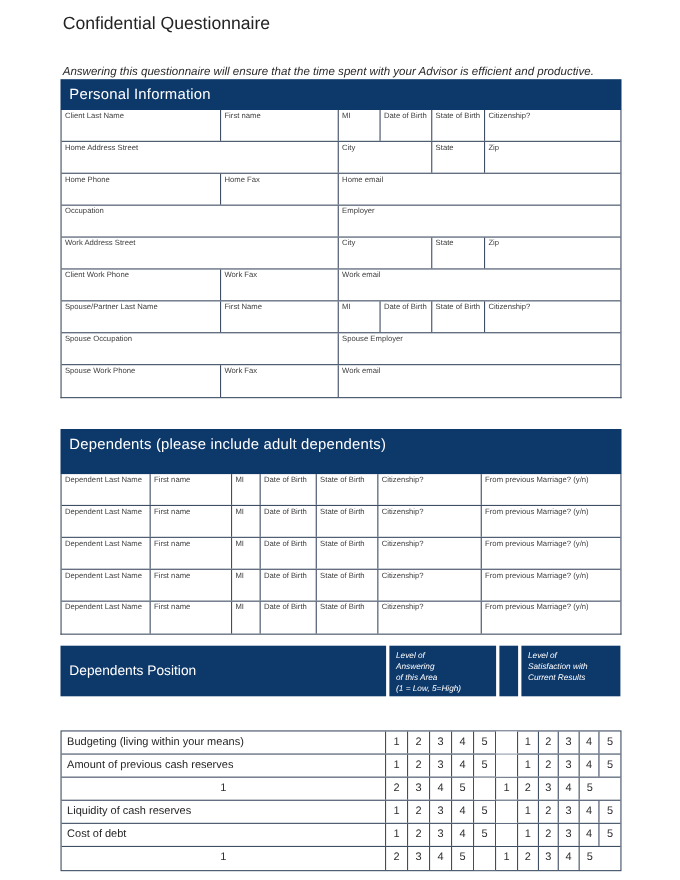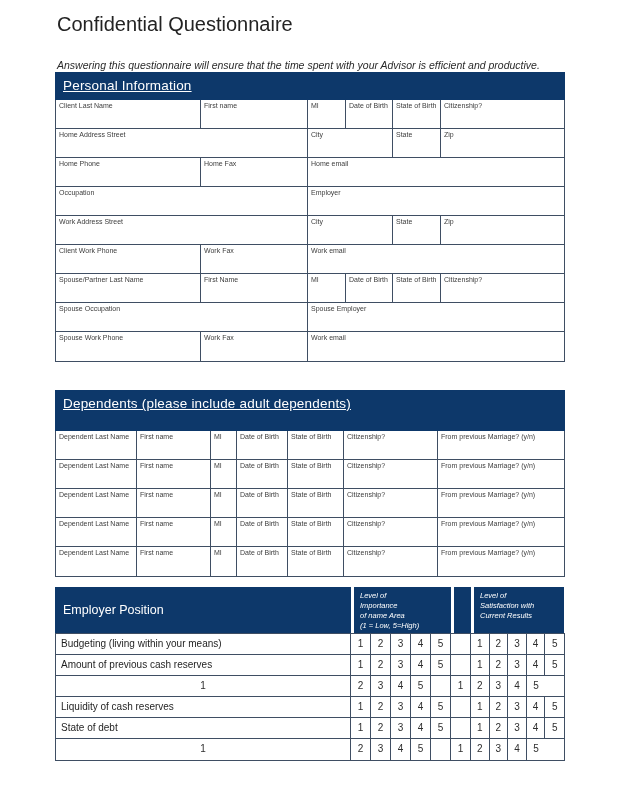--- a/index.html
+++ b/index.html
@@ -5,30 +5,30 @@
   :root{
     --section-header-bg:#0d386a;
     --section-header-text:#ffffff;
     --grid-line:#3f4e63;
   }
   *{box-sizing:border-box;margin:0;padding:0;}
   html,body{background:#ffffff;}
   body{font-family:"Liberation Sans","DejaVu Sans",sans-serif;}
   .sheet{position:relative;width:618px;height:800px;background:#ffffff;overflow:hidden;}
 
-  .title{position:absolute;left:57px;top:13px;font-size:20px;color:#232323;font-weight:400;}
+  .title{position:absolute;left:57px;top:13px;font-size:16px;color:#232323;font-weight:400;}
   .subtitle{position:absolute;left:57px;top:59px;font-size:10.5px;font-style:italic;color:#2a2a2a;}
 
   .section{position:absolute;left:55px;width:510px;}
   .sec-personal{top:72px;}
   .sec-dependents{top:390px;}
   .sec-financial{top:587px;}
 
   .bar{height:28px;background:var(--section-header-bg);color:var(--section-header-text);
-       font-size:13.5px;line-height:28px;padding-left:8px;font-weight:400;letter-spacing:.2px;text-decoration:underline;}
+       font-size:13.5px;line-height:28px;padding-left:8px;font-weight:400;letter-spacing:.2px;}
   .bar.dep{height:41px;line-height:27px;}
 
   .tbl{border:1px solid var(--grid-line);border-top:none;}
   .row{display:grid;height:29px;border-bottom:1px solid var(--grid-line);}
   .row:last-child{border-bottom:none;}
   .cell{border-right:1px solid var(--grid-line);padding:2px 3px;overflow:hidden;}
   .cell:last-child{border-right:none;}
   .cell .lbl{font-size:7px;color:#3d3d3d;display:block;line-height:1.2;}
 
   .rowA{grid-template-columns:145px 107px 38px 47px 48px auto;}
@@ -36,21 +36,21 @@
   .rowC{grid-template-columns:145px 107px auto;}
   .rowD{grid-template-columns:252px auto;}
   .rowDep{grid-template-columns:81px 74px 26px 51px 56px 94px auto;}
 
   
   .f-head{display:grid;grid-template-columns:296px 100px 20px 93px;height:46px;background:#ffffff;}
   .f-head>div{background:var(--section-header-bg);color:var(--section-header-text);}
   .f-title{font-size:12.5px;line-height:46px;padding-left:8px;}
   .f-imp,.f-sat{font-style:italic;font-size:7.5px;line-height:1.32;padding:4px 0 0 6px;margin-left:3px;}
   .f-gaphead{margin-left:3px;}
-  .f-body{border:1px solid var(--grid-line);}
+  .f-body{border:1px solid var(--grid-line);margin-top:31px;}
   .f-row{display:grid;grid-template-columns:295px repeat(5,20px) 20px repeat(5,18.6px);
          height:21px;border-bottom:1px solid var(--grid-line);}
   .f-row:last-child{border-bottom:none;}
   .f-label{font-size:10px;color:#1f1f1f;padding-left:5px;line-height:20px;border-right:1px solid var(--grid-line);overflow:hidden;white-space:nowrap;}
   .f-c{border-right:1px solid var(--grid-line);text-align:center;font-size:10px;line-height:20px;color:#2e2e2e;}
   .f-row>div:last-child{border-right:none;}
   .f-gap{border-right:1px solid var(--grid-line);background:#ffffff;}
 </style>
 </head>
 <body>
@@ -299,25 +299,25 @@
           </div>
         <div class="cell">
             <span class="lbl">From previous Marriage? (y/n)</span>
           </div>
       </div>
     </div>
   </div>
 
   <div class="section sec-financial">
     <div class="f-head">
-      <div class="f-title">Employer Position</div>
+      <div class="f-title">Dependents Position</div>
       <div class="f-imp">
         <div>Level of</div>
-        <div>Importance</div>
-        <div>of name Area</div>
+        <div>Answering</div>
+        <div>of this Area</div>
         <div>(1 = Low, 5=High)</div>
       </div>
       <div class="f-gaphead"></div>
       <div class="f-sat">
         <div>Level of</div>
         <div>Satisfaction with</div>
         <div>Current Results</div>
       </div>
     </div>
     <div class="f-body">
@@ -370,21 +370,21 @@
         <div class="f-c">4</div>
         <div class="f-c">5</div>
         <div class="f-gap"></div>
         <div class="f-c">1</div>
         <div class="f-c">2</div>
         <div class="f-c">3</div>
         <div class="f-c">4</div>
         <div class="f-c">5</div>
       </div>
       <div class="f-row">
-        <div class="f-label">State of debt</div>
+        <div class="f-label">Cost of debt</div>
         <div class="f-c">1</div>
         <div class="f-c">2</div>
         <div class="f-c">3</div>
         <div class="f-c">4</div>
         <div class="f-c">5</div>
         <div class="f-gap"></div>
         <div class="f-c">1</div>
         <div class="f-c">2</div>
         <div class="f-c">3</div>
         <div class="f-c">4</div>

